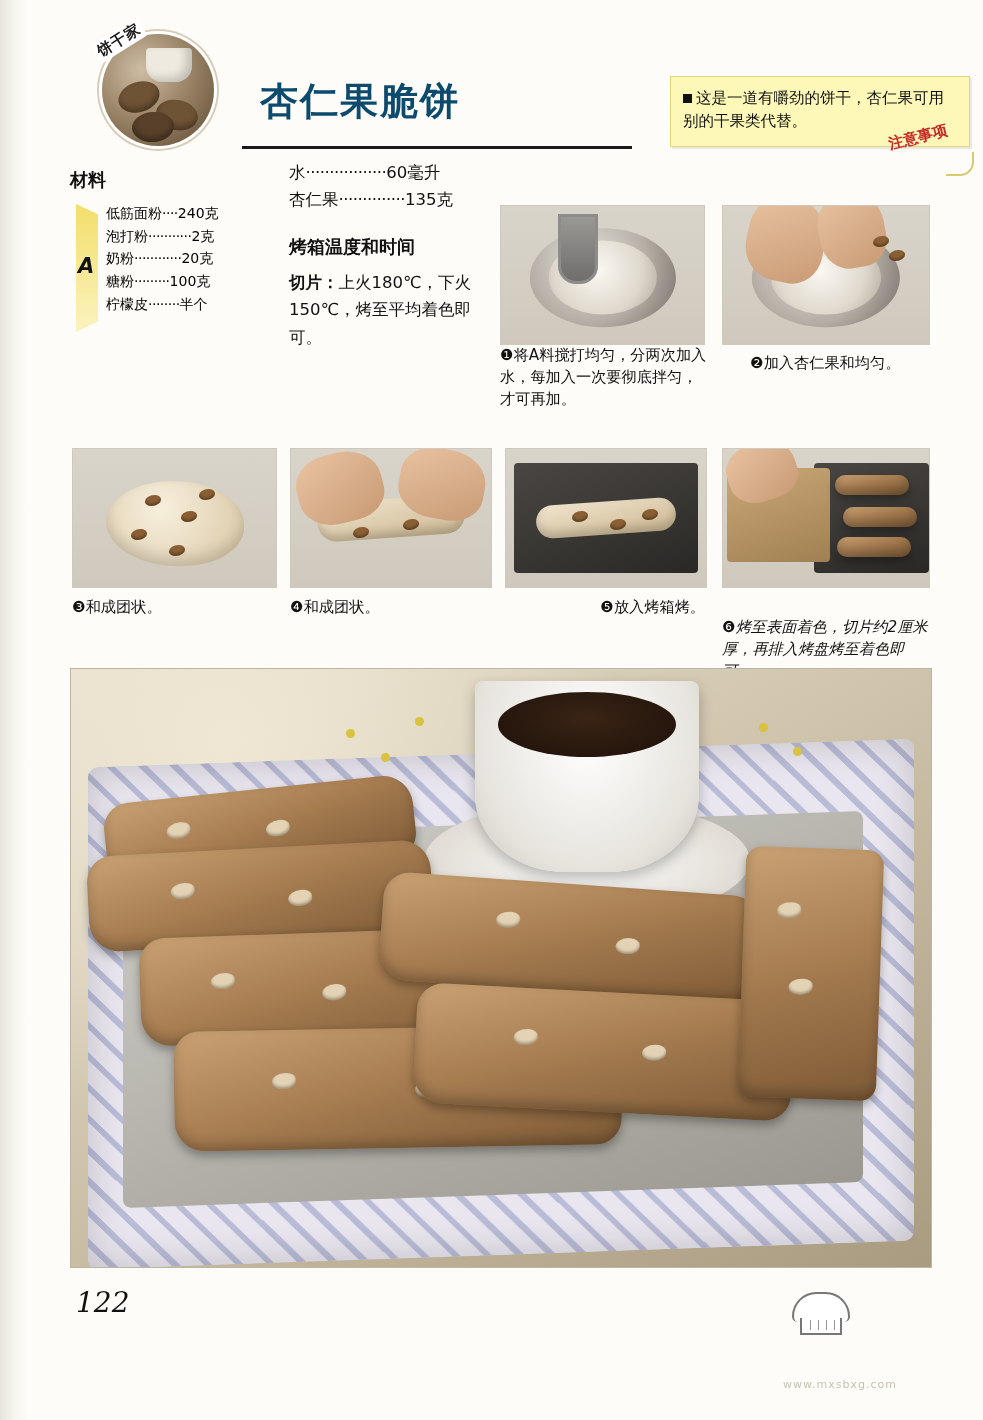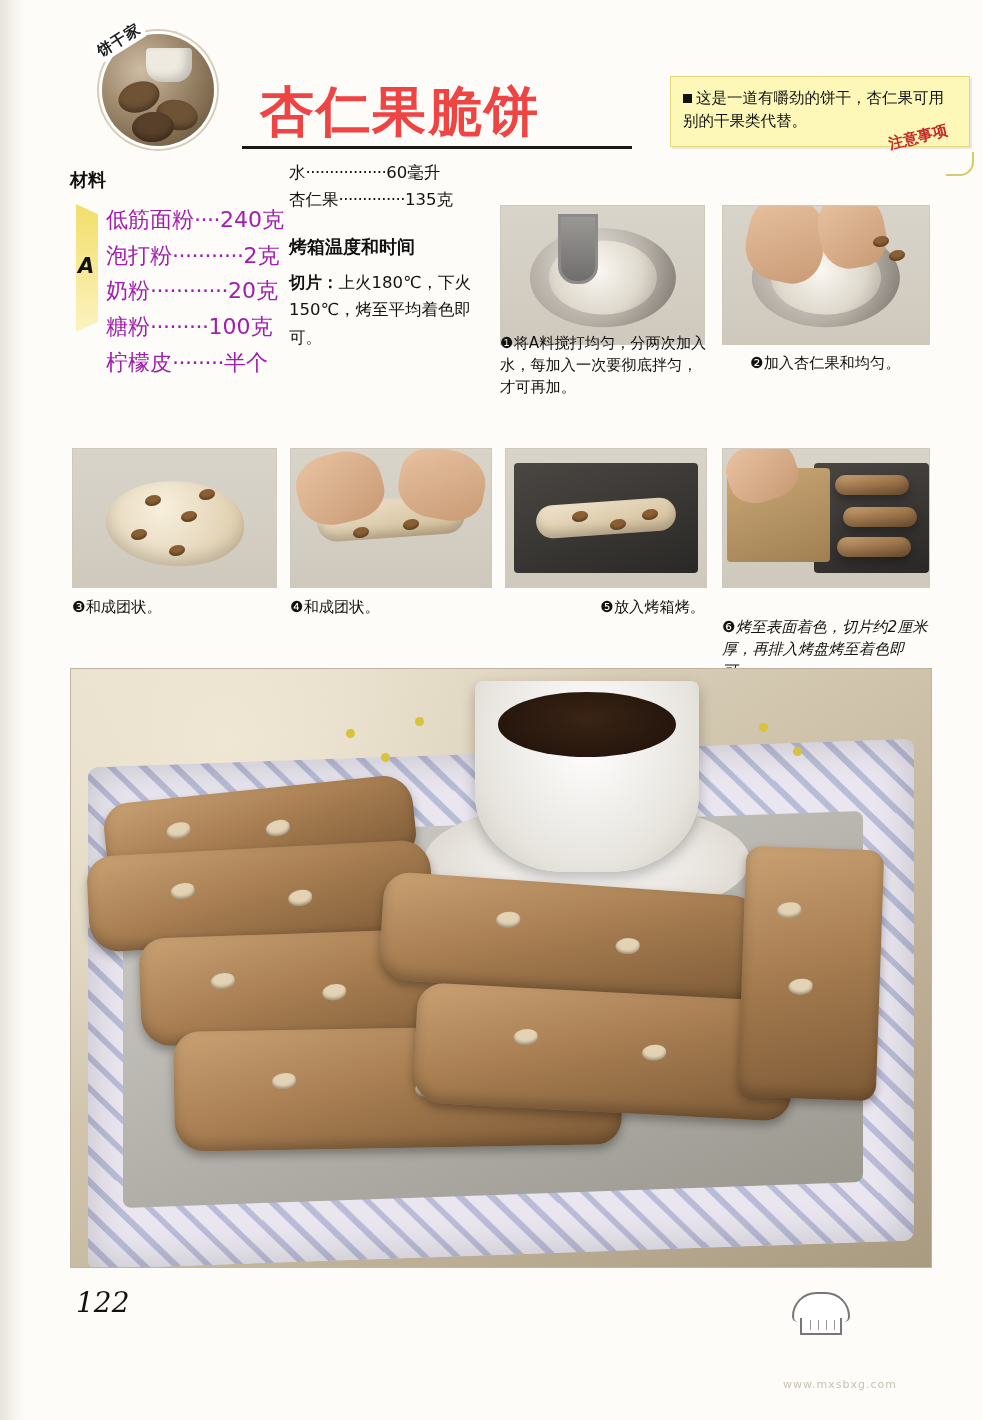--- a/index.html
+++ b/index.html
@@ -76,24 +76,24 @@
     letter-spacing: 1px;
     background: #ffffff;
     padding: 1px 3px;
     border-radius: 2px;
     z-index: 3;
   }
   .title {
     position: absolute;
     left: 190px;
     top: 52px;
-    font-size: 54px;
+    font-size: 38px;
     font-weight: bold;
     letter-spacing: 2px;
-    color: #ef4444;
+    color: #0c4a6e;
     white-space: nowrap;
   }
   .title-rule {
     position: absolute;
     left: 172px;
     top: 122px;
     width: 390px;
     height: 3px;
     background: #1a1a1a;
   }
@@ -171,23 +171,23 @@
   .ing-letter {
     position: absolute;
     left: 8px;
     top: 52px;
     font-size: 21px;
     font-weight: bold;
     font-style: italic;
     color: #111;
   }
   .ing-row {
-    font-size: 22px;
+    font-size: 14px;
     line-height: 1.62;
-    color: #a21caf;
+    color: #000000;
     white-space: nowrap;
   }
   .dots { letter-spacing: -0.5px; }
 
   
   .midcol {
     position: absolute;
     left: 289px;
     top: 160px;
     width: 200px;
@@ -510,21 +510,21 @@
     </div>
   </div>
 
   <div class="photo" style="left:500px; top:205px; width:205px; height:140px;">
     <div class="cloth"></div>
     <div class="bowl">
       <div class="bowl-inner"></div>
     </div>
     <div class="whisk"></div>
   </div>
-  <div class="cap" style="left:500px; top:332px; width:208px;">
+  <div class="cap" style="left:500px; top:344px; width:208px;">
     <span>❶</span><span>将A料搅打均匀，分两次加入水，每加入一次要彻底拌匀，才可再加。</span>
   </div>
 
   <div class="photo" style="left:722px; top:205px; width:208px; height:140px;">
     <div class="cloth"></div>
     <div class="bowl">
       <div class="bowl-inner"></div>
     </div>
     <div class="hand" style="left:24px; top:-8px; width:78px; height:84px; transform:rotate(12deg);"></div>
     <div class="hand" style="left:96px; top:-12px; width:66px; height:74px; transform:rotate(-10deg);"></div>

